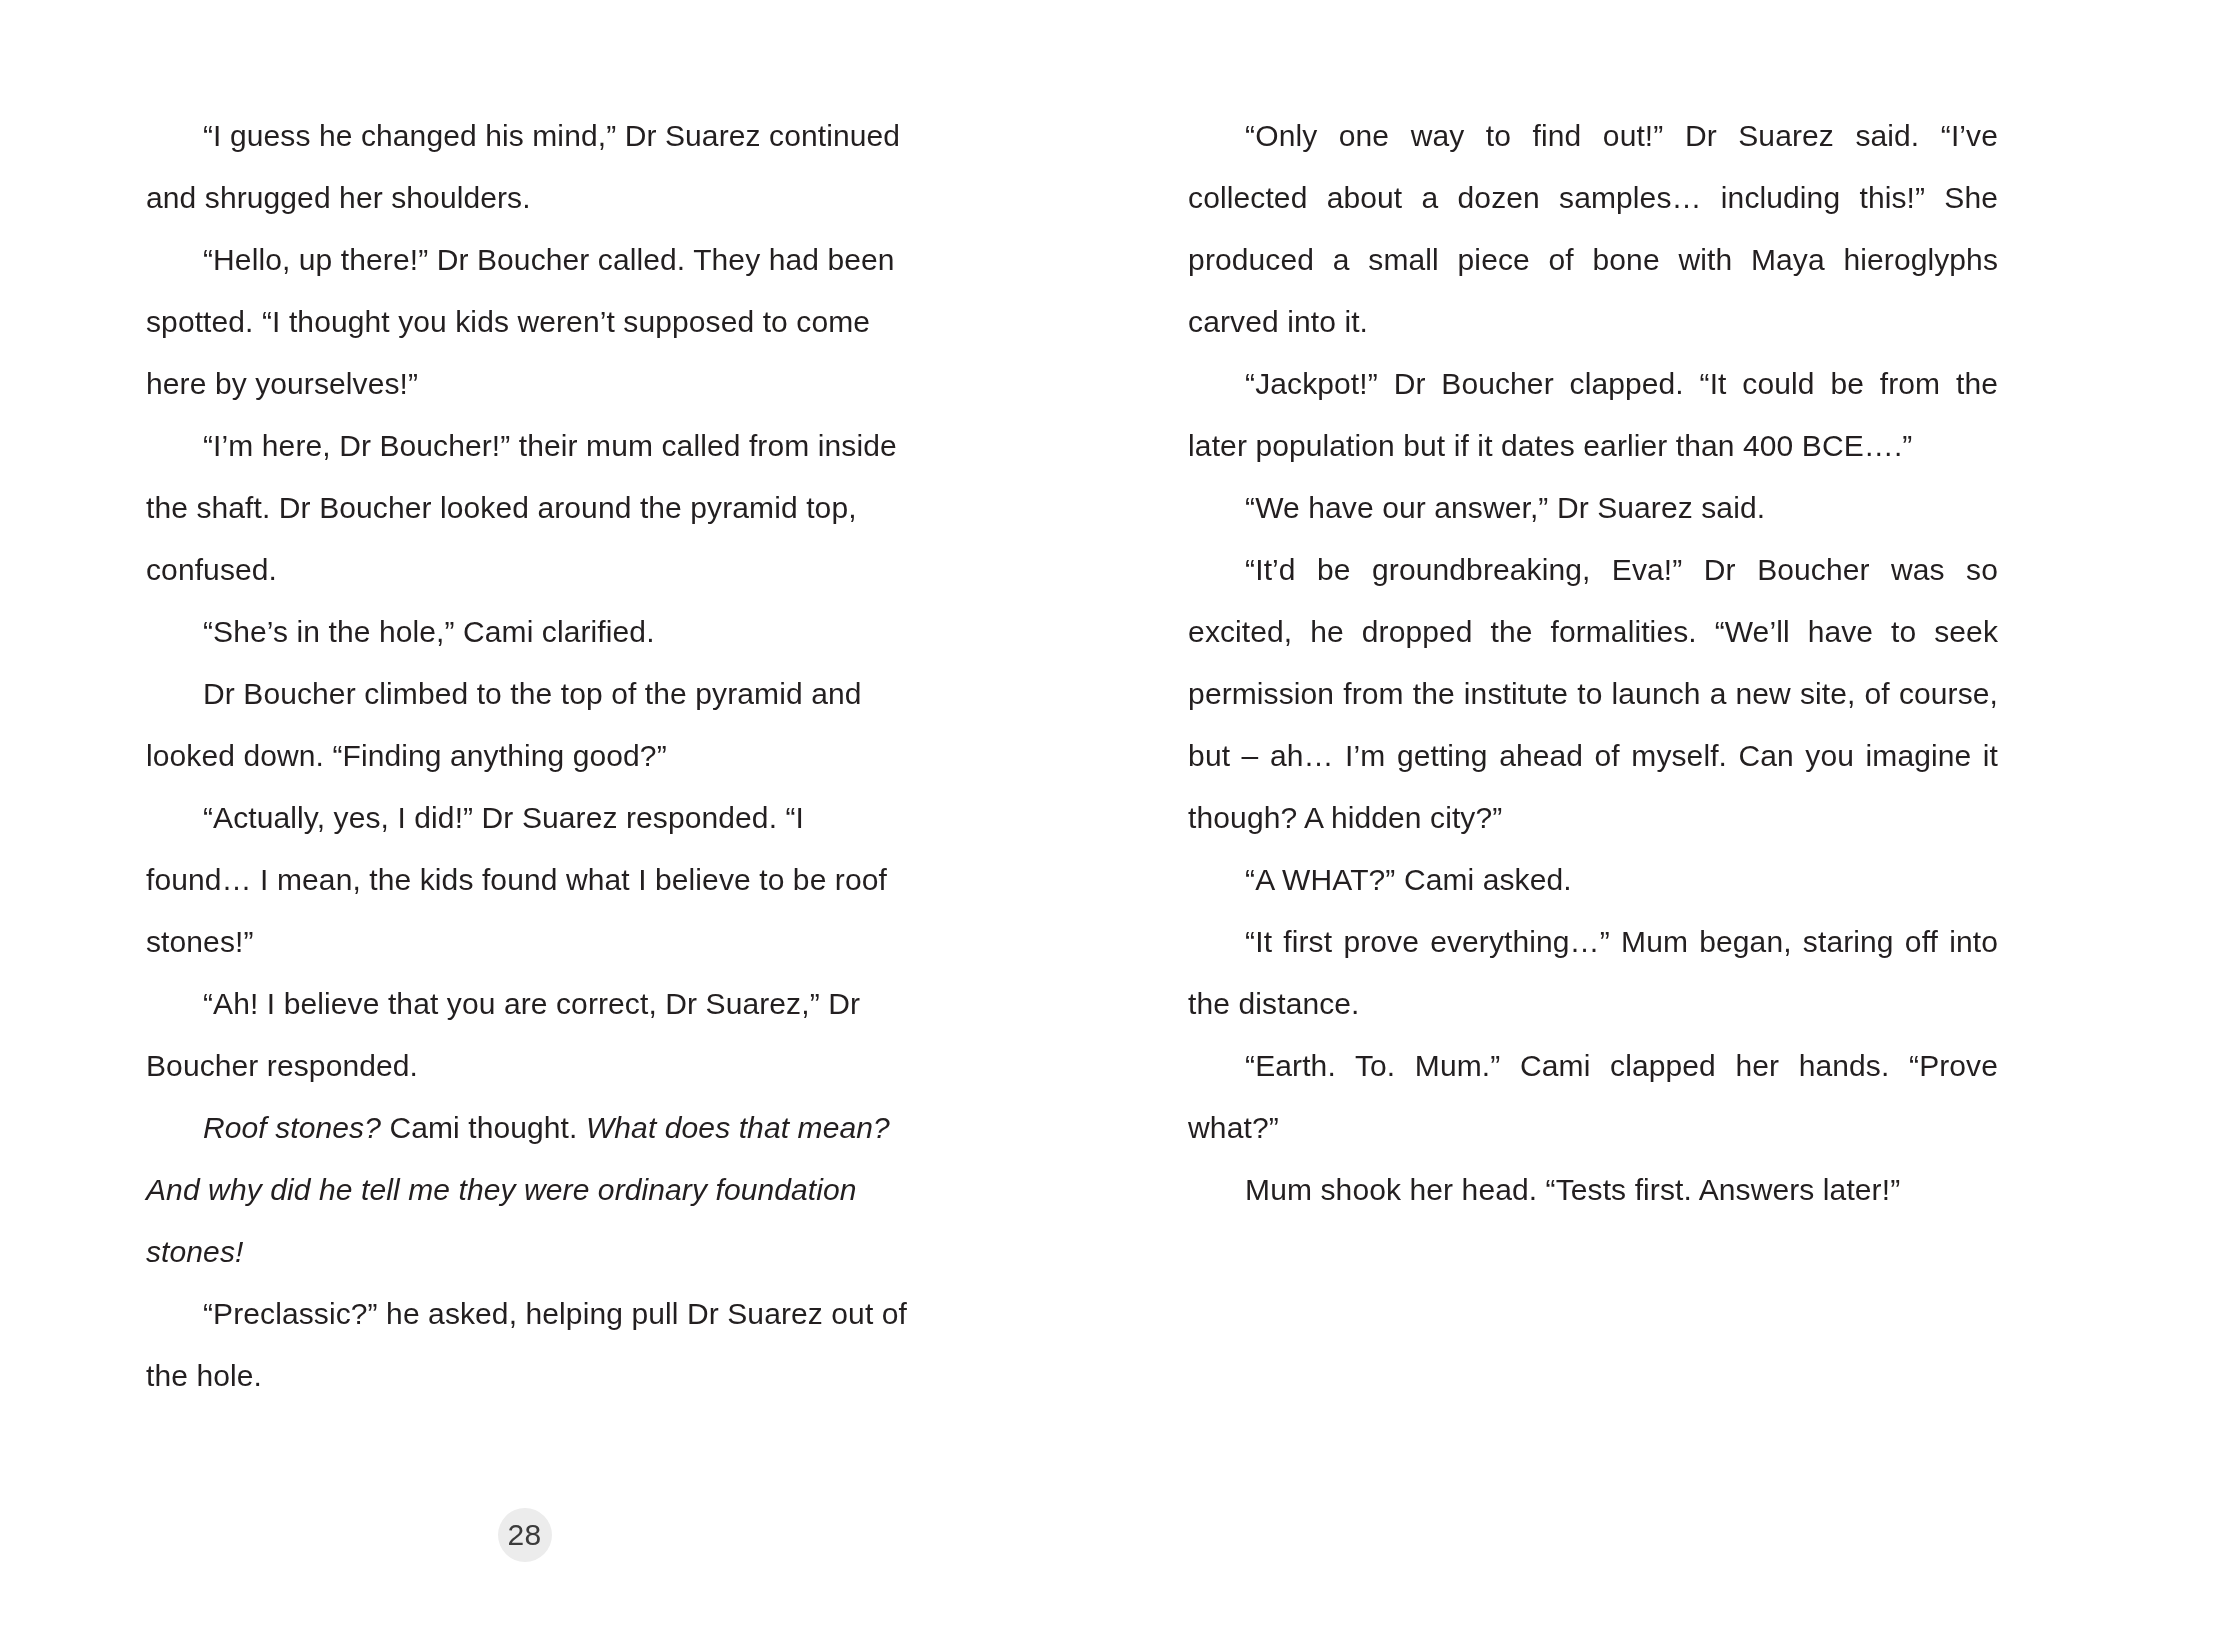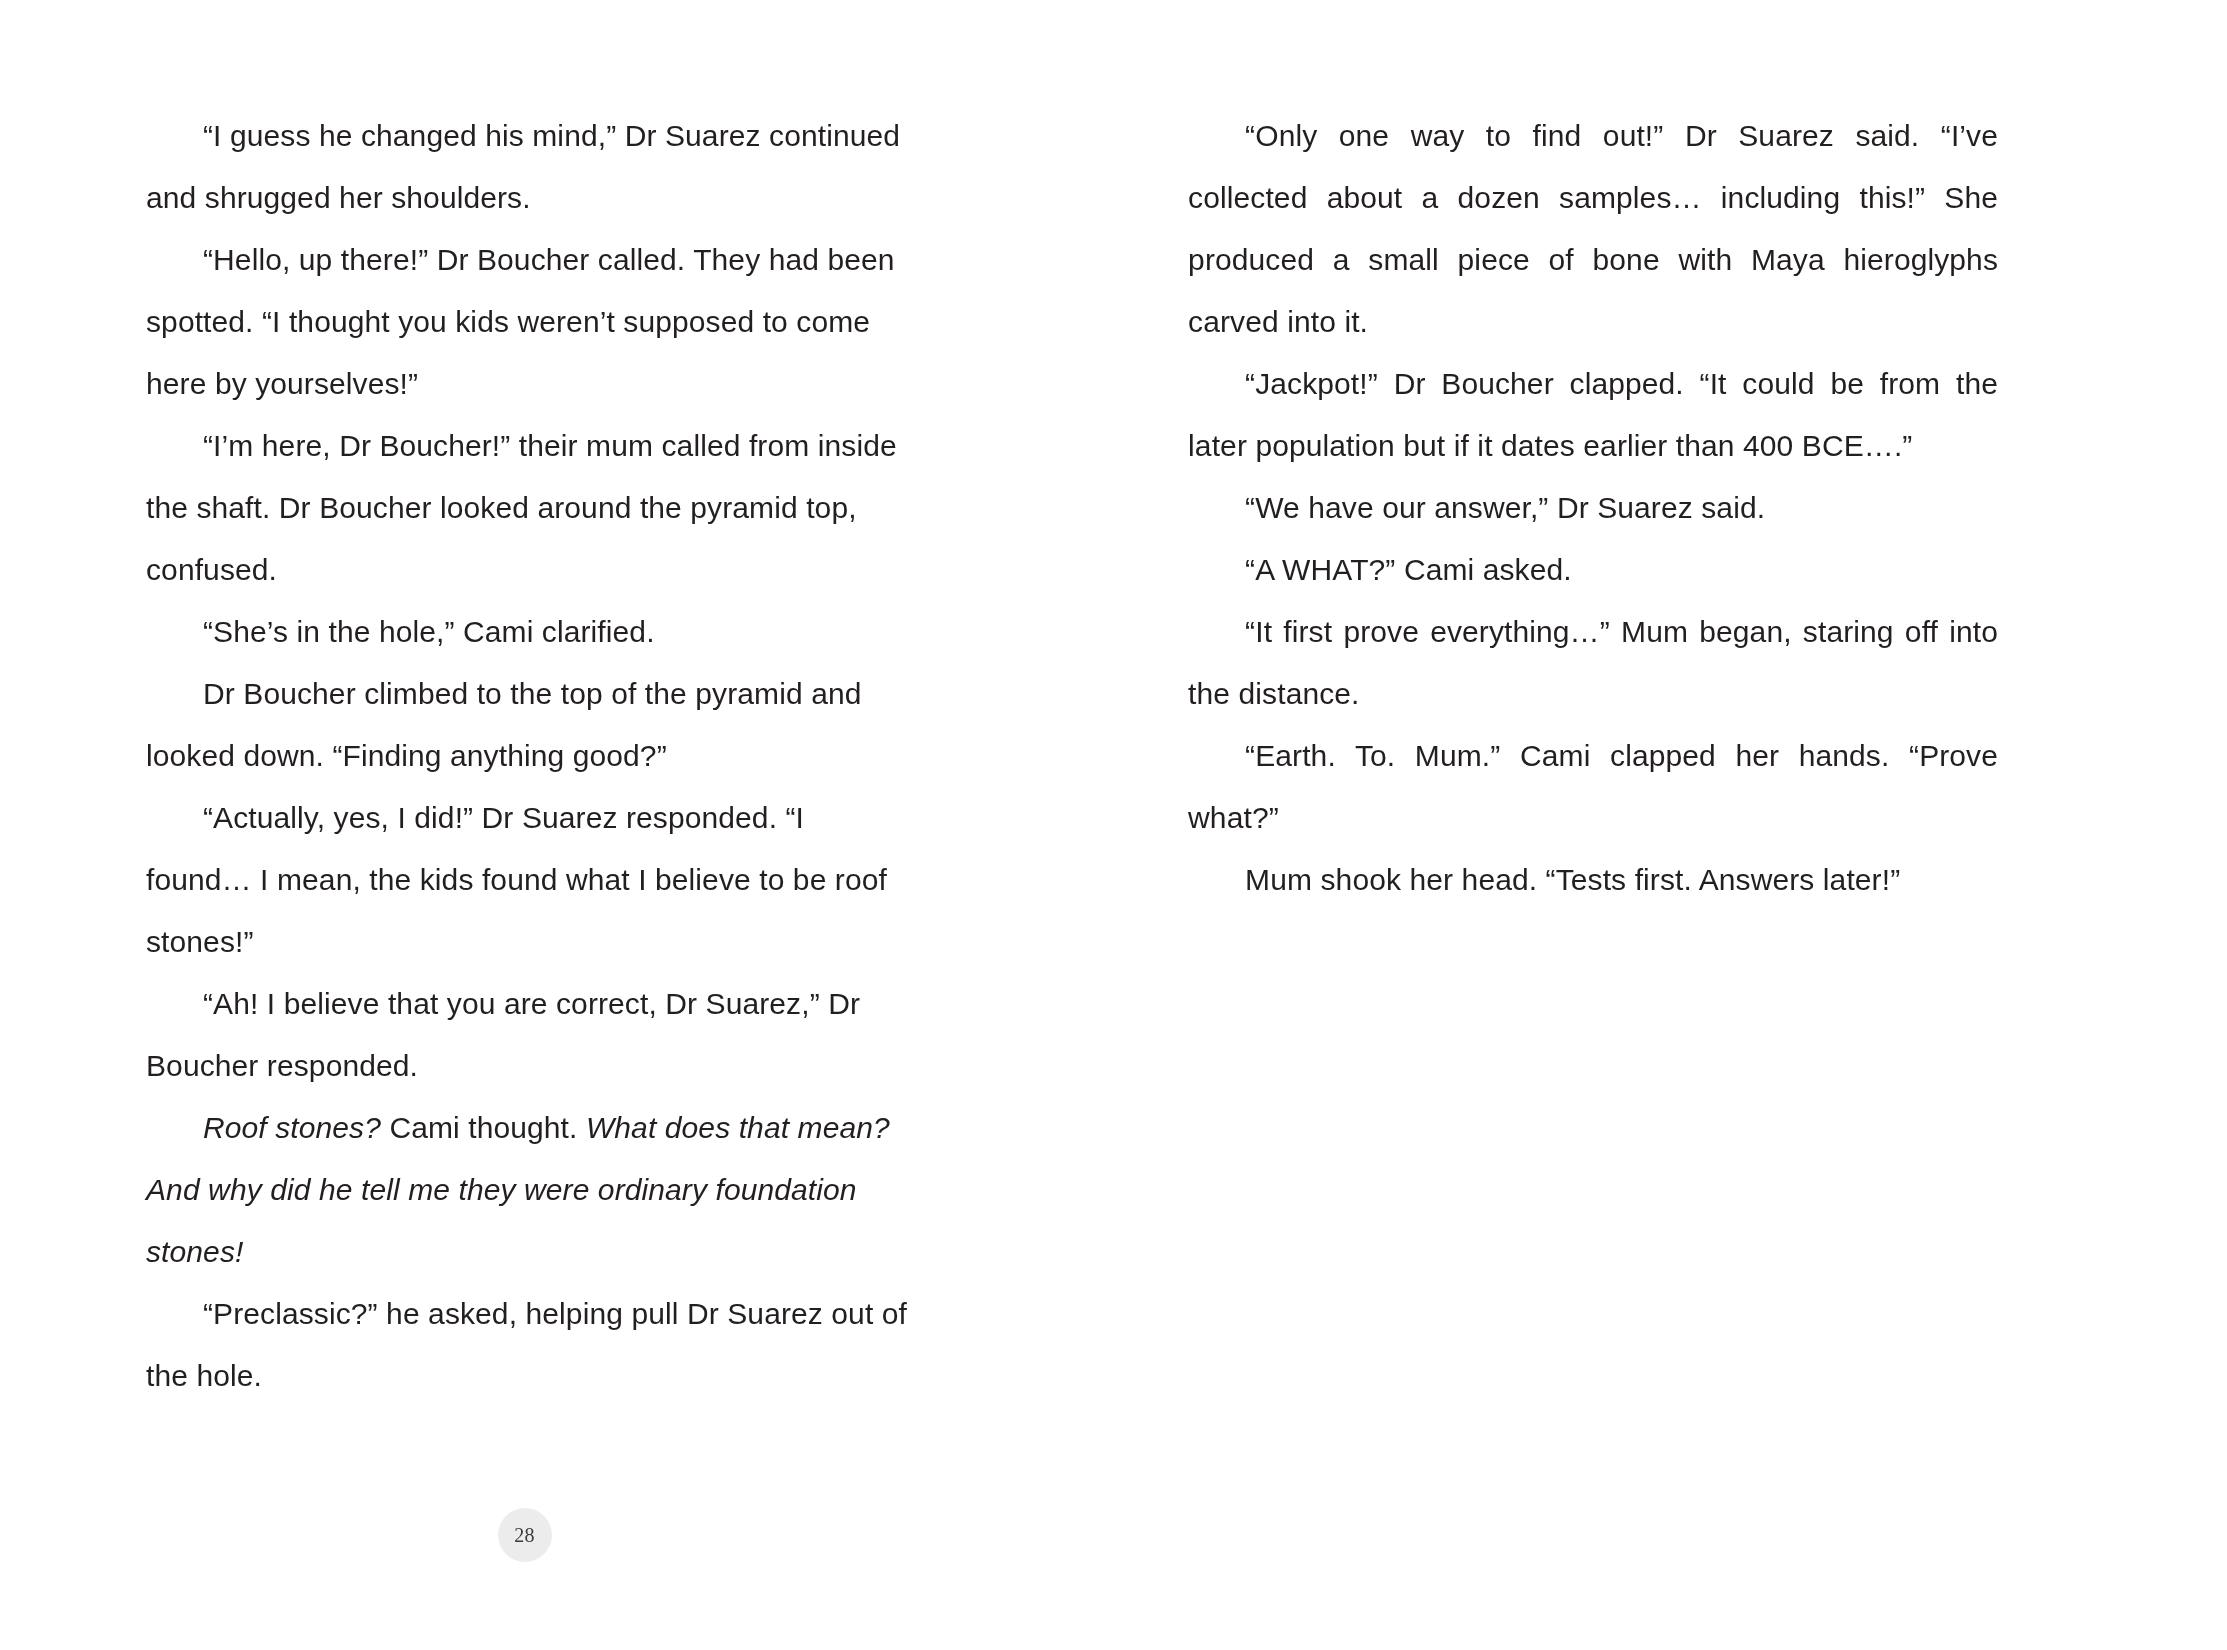--- a/index.html
+++ b/index.html
@@ -72,26 +72,25 @@
     width: 100%;
     display: flex;
     justify-content: center;
   }
   .page-number {
     width: 54px;
     height: 54px;
     border-radius: 50%;
     background: #ececec;
     color: #3b3b3b;
-    font-size: 20px;
+    font-size: 30px;
     display: flex;
     align-items: center;
     justify-content: center;
     letter-spacing: 0.3px;
-    font-family: Liberation Serif, serif;
   }
 </style>
 </head>
 <body>
 
 <div class="book-spread">
 
   <div class="page page-left">
     <div class="text-block">
       <p>“I guess he changed his mind,” Dr Suarez continued and shrugged her shoulders.</p>
@@ -109,20 +108,21 @@
     </div>
   </div>
 
   <div class="gutter"></div>
 
   <div class="page page-right">
     <div class="text-block">
       <p>“Only one way to find out!” Dr Suarez said. “I’ve collected about a dozen samples… including this!” She produced a small piece of bone with Maya hieroglyphs carved into it.</p>
       <p>“Jackpot!” Dr Boucher clapped. “It could be from the later population but if it dates earlier than 400 BCE….”</p>
       <p class="no-justify">“We have our answer,” Dr Suarez said.</p>
+      <p>“It’d be groundbreaking, Eva!” Dr Boucher was so excited, he dropped the formalities. “We’ll have to seek permission from the institute to launch a new site, of course, but – ah… I’m getting ahead of myself. Can you imagine it though? A hidden city?”</p>
       <p class="no-justify">“A WHAT?” Cami asked.</p>
       <p>“It first prove everything…” Mum began, staring off into the distance.</p>
       <p>“Earth. To. Mum.” Cami clapped her hands. “Prove what?”</p>
       <p>Mum shook her head. “Tests first. Answers later!”</p>
     </div>
   </div>
 
 </div>
 
 

